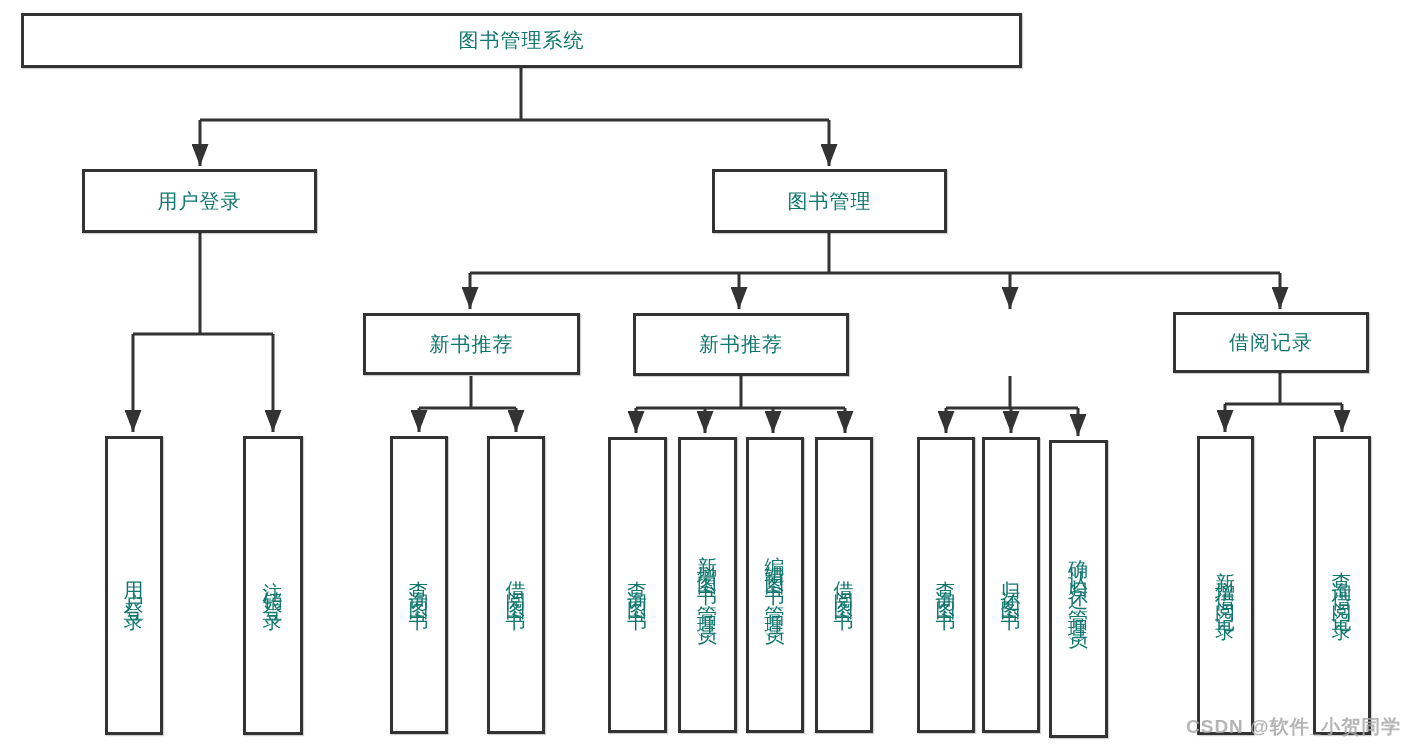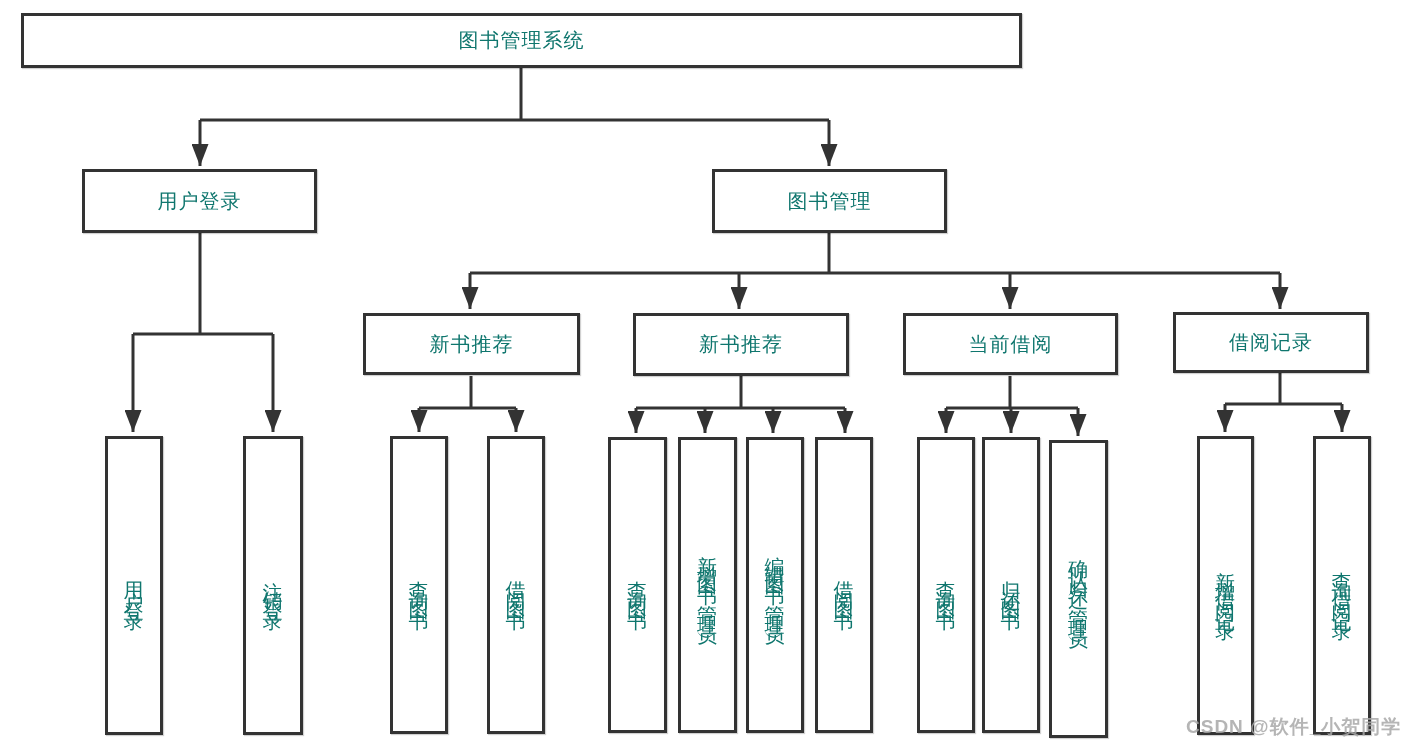--- a/index.html
+++ b/index.html
@@ -99,23 +99,20 @@
   <div class="node h" style="left:712px;top:169px;width:235px;height:64px;">
     <span>图书管理</span>
   </div>
 
   <div class="node h" style="left:363px;top:313px;width:217px;height:62px;">
     <span>新书推荐</span>
   </div>
   <div class="node h" style="left:633px;top:313px;width:216px;height:63px;">
     <span>新书推荐</span>
   </div>
-  <div class="node h" style="left:903px;top:313px;width:215px;height:62px;">
-    <span>当前借阅</span>
-  </div>
   <div class="node h" style="left:1173px;top:312px;width:196px;height:61px;">
     <span>借阅记录</span>
   </div>
 
   <div class="node leaf" style="left:105px;top:436px;width:58px;height:299px;">
     <span class="vtext">用户登录</span>
   </div>
   <div class="node leaf" style="left:243px;top:436px;width:60px;height:299px;">
     <span class="vtext">注销登录</span>
   </div>

